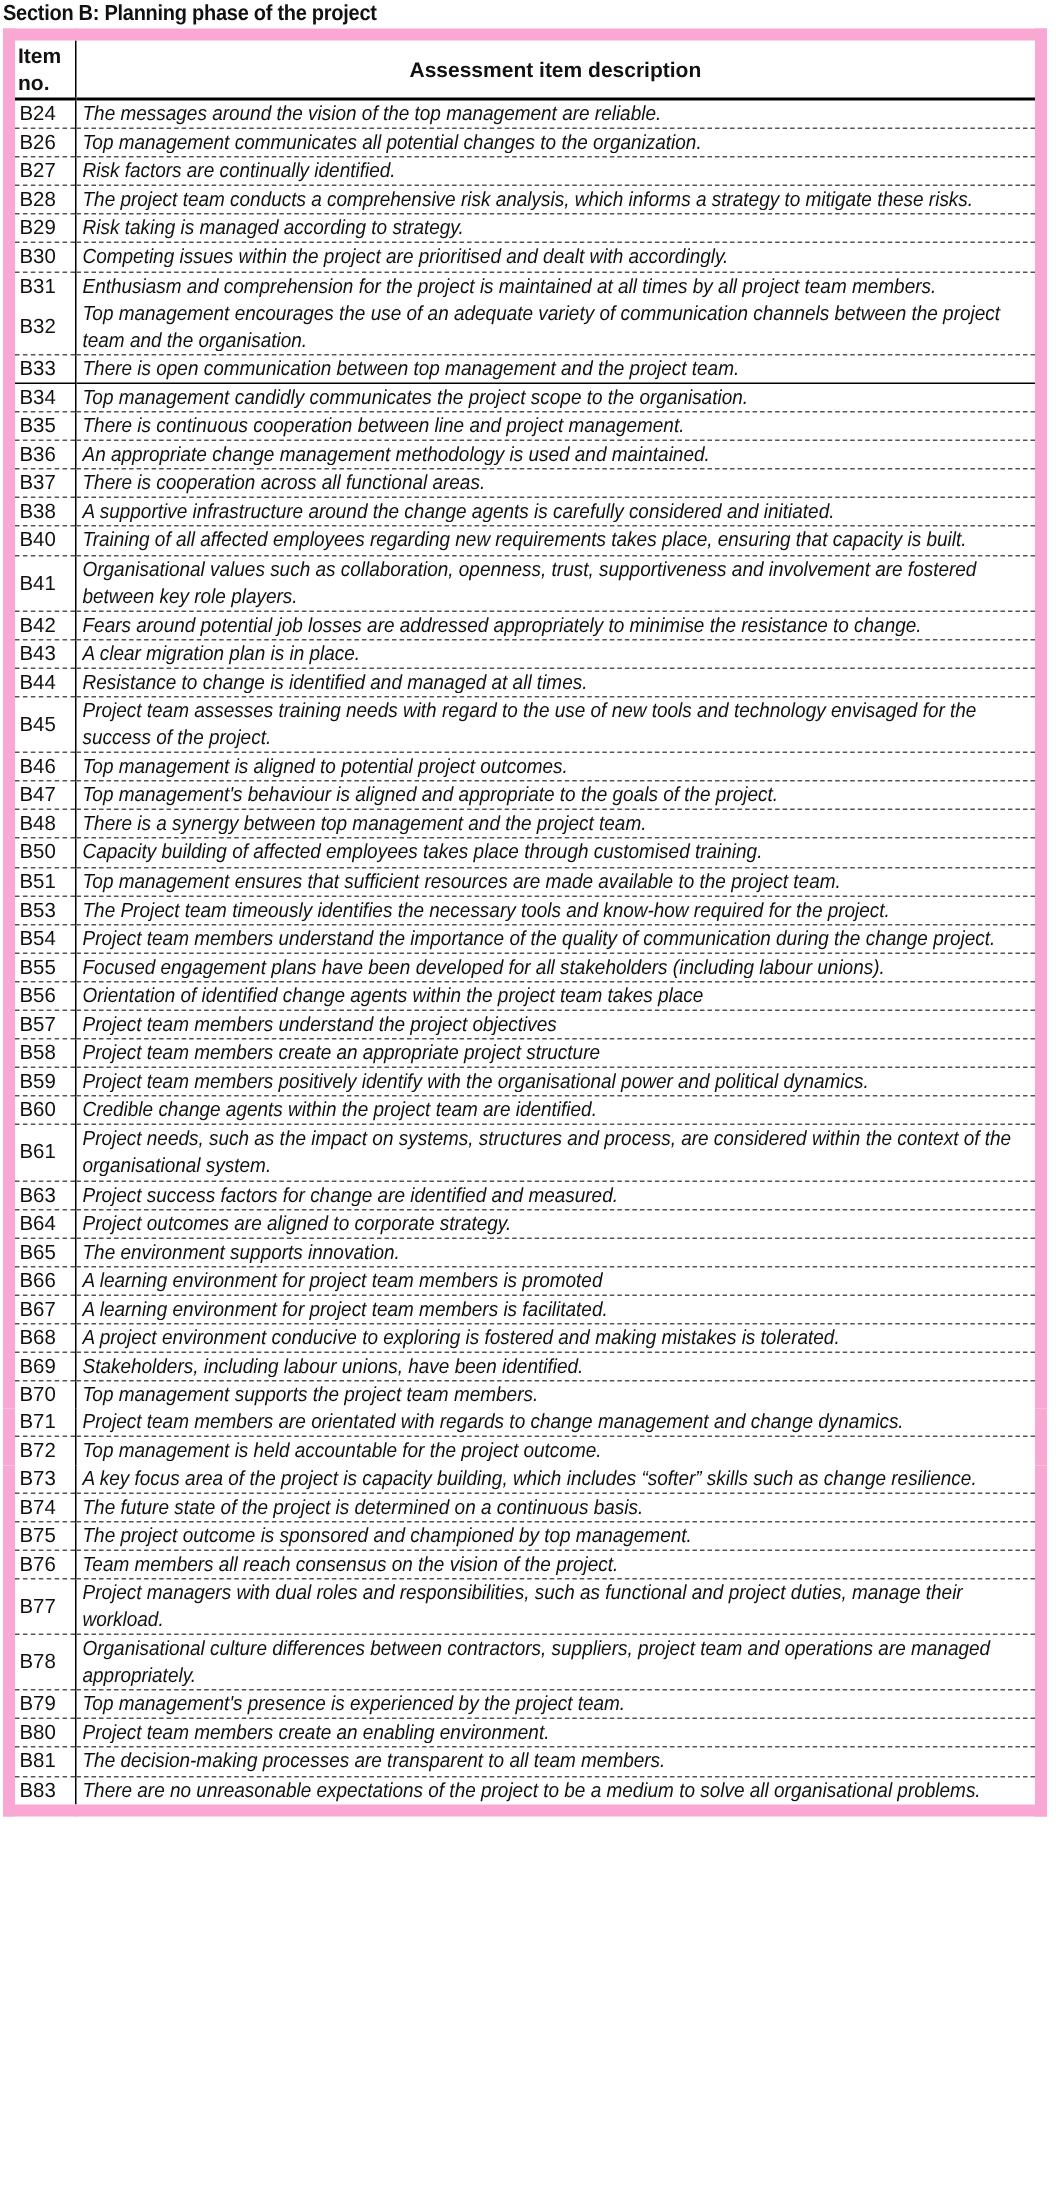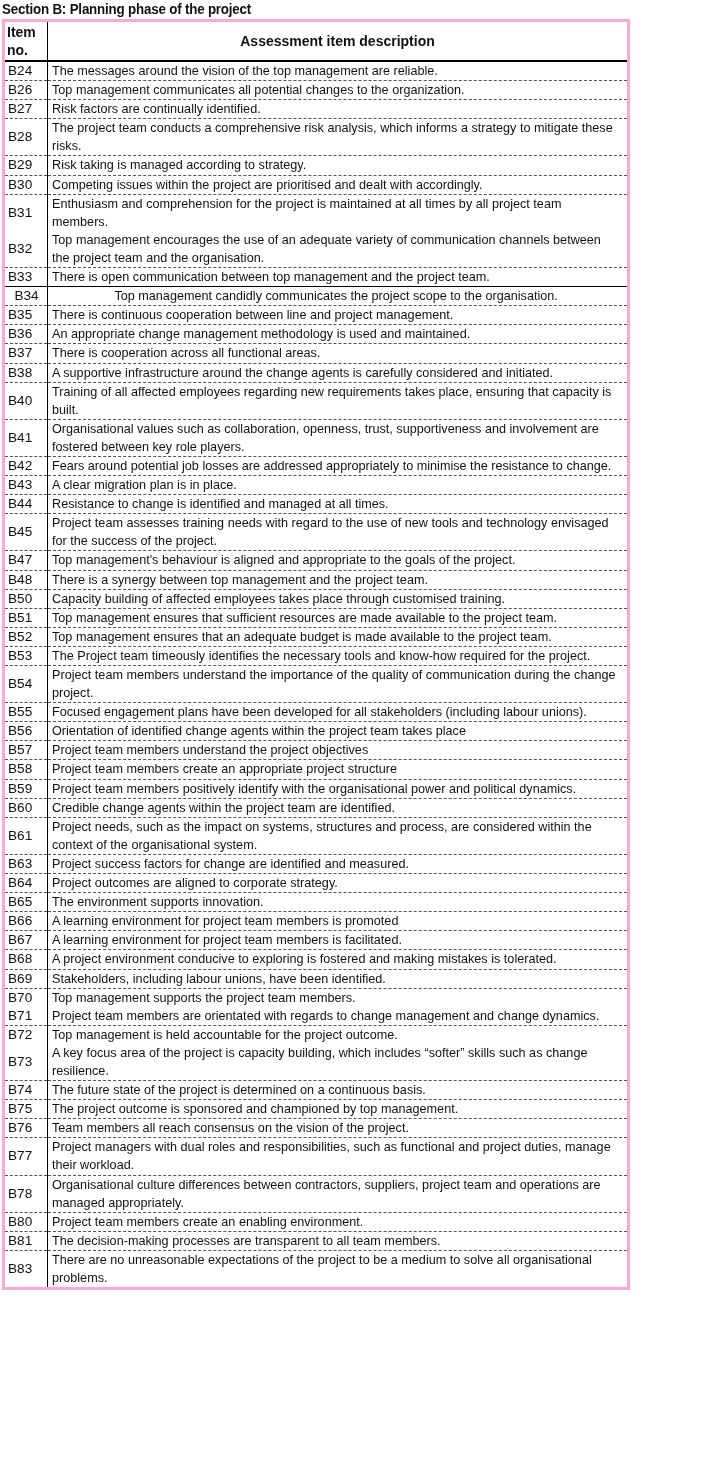--- a/index.html
+++ b/index.html
@@ -1,31 +1,31 @@
 <!DOCTYPE html>
 <html><head>
 <meta charset="utf-8">
 <style>
   html, body { margin: 0; padding: 0; background: #ffffff; }
   body { width: 704px; height: 1468px; position: relative; overflow: hidden; font-family: "Liberation Sans", sans-serif; color: #111; }
   .section-title { position: absolute; left: 2px; top: 0px; font-size: 14.5px; font-weight: bold; line-height: 18px; letter-spacing: -0.2px; transform: scaleX(0.92); transform-origin: left top; white-space: nowrap; }
-  table.items { position: absolute; left: 2px; top: 19px; width: 628px; border-collapse: collapse; border: 3px solid #f9a8d4; table-layout: fixed; }
+  table.items { position: absolute; left: 2px; top: 19px; width: 696px; border-collapse: collapse; border: 8px solid #f9a8d4; table-layout: fixed; }
   table.items col.c1 { width: 44px; }
   table.items col.c2 { width: auto; }
   th { border-bottom: 2px solid #000; font-size: 14px; font-weight: bold; padding: 0; height: 38px; vertical-align: middle; }
   th.no { text-align: left; padding-left: 2px; line-height: 18px; border-right: 1px solid #000; }
   th.desc { }
   td { font-size: 13.6px; line-height: 18.1px; padding: 0 2px; vertical-align: middle; white-space: normal; }
   td.no { border-right: 1px solid #000; padding-left: 3px; }
-  td.desc { padding-left: 4px; padding-right: 4px; }
+  td.desc { padding-left: 4px; padding-right: 4px; font-style: italic; }
   td .txt { display: inline-block; transform: scaleX(0.93); transform-origin: left center; width: 107%; }
   tr.row td { border-top: 1px dashed #555; }
   tr.row.first td { border-top: none; margin-left: 44px; }
   tr.row.nodiv td { border-top: none; }
-  tr.row.solid td { border-top: 1.5px solid #000; text-align: center; }
+  tr.row.solid td { border-top: 1.5px solid #000; }
 </style>
 </head>
 <body>
 
 <div class="section-title">Section B:  Planning phase of the project</div>
 
 <table class="items">
   <colgroup>
       <col class="c1">
       <col class="c2">
@@ -111,38 +111,38 @@
       </tr>
       <tr class="row">
         <td class="no">B44</td>
         <td class="desc"><span class="txt">Resistance to change is identified and managed at all times.</span></td>
       </tr>
       <tr class="row">
         <td class="no">B45</td>
         <td class="desc"><span class="txt">Project team assesses training needs with regard to the use of new tools and technology envisaged for the success of the project.</span></td>
       </tr>
       <tr class="row">
+        <td class="no">B46</td>
+        <td class="desc"><span class="txt">Top management is aligned to potential project outcomes.</span></td>
+      </tr>
+      <tr class="row">
         <td class="no">B47</td>
         <td class="desc"><span class="txt">Top management's behaviour is aligned and appropriate to the goals of the project.</span></td>
       </tr>
       <tr class="row">
         <td class="no">B48</td>
         <td class="desc"><span class="txt">There is a synergy between top management and the project team.</span></td>
       </tr>
       <tr class="row">
         <td class="no">B50</td>
         <td class="desc"><span class="txt">Capacity building of affected employees takes place through customised training.</span></td>
       </tr>
       <tr class="row">
         <td class="no">B51</td>
         <td class="desc"><span class="txt">Top management ensures that sufficient resources are made available to the project team.</span></td>
-      </tr>
-      <tr class="row">
-        <td class="no">B52</td>
-        <td class="desc"><span class="txt">Top management ensures that an adequate budget is made available to the project team.</span></td>
       </tr>
       <tr class="row">
         <td class="no">B53</td>
         <td class="desc"><span class="txt">The Project team timeously identifies the necessary tools and know-how required for the project.</span></td>
       </tr>
       <tr class="row">
         <td class="no">B54</td>
         <td class="desc"><span class="txt">Project team members understand the importance of the quality of communication during the change project.</span></td>
       </tr>
       <tr class="row">
@@ -229,20 +229,24 @@
         <td class="no">B76</td>
         <td class="desc"><span class="txt">Team members all reach consensus on the vision of the project.</span></td>
       </tr>
       <tr class="row">
         <td class="no">B77</td>
         <td class="desc"><span class="txt">Project managers with dual roles and responsibilities, such as functional and project duties, manage their workload.</span></td>
       </tr>
       <tr class="row">
         <td class="no">B78</td>
         <td class="desc"><span class="txt">Organisational culture differences between contractors, suppliers, project team and operations are managed appropriately.</span></td>
+      </tr>
+      <tr class="row">
+        <td class="no">B79</td>
+        <td class="desc"><span class="txt">Top management's presence is experienced by the project team.</span></td>
       </tr>
       <tr class="row">
         <td class="no">B80</td>
         <td class="desc"><span class="txt">Project team members create an enabling environment.</span></td>
       </tr>
       <tr class="row">
         <td class="no">B81</td>
         <td class="desc"><span class="txt">The decision-making processes are transparent to all team members.</span></td>
       </tr>
       <tr class="row">

